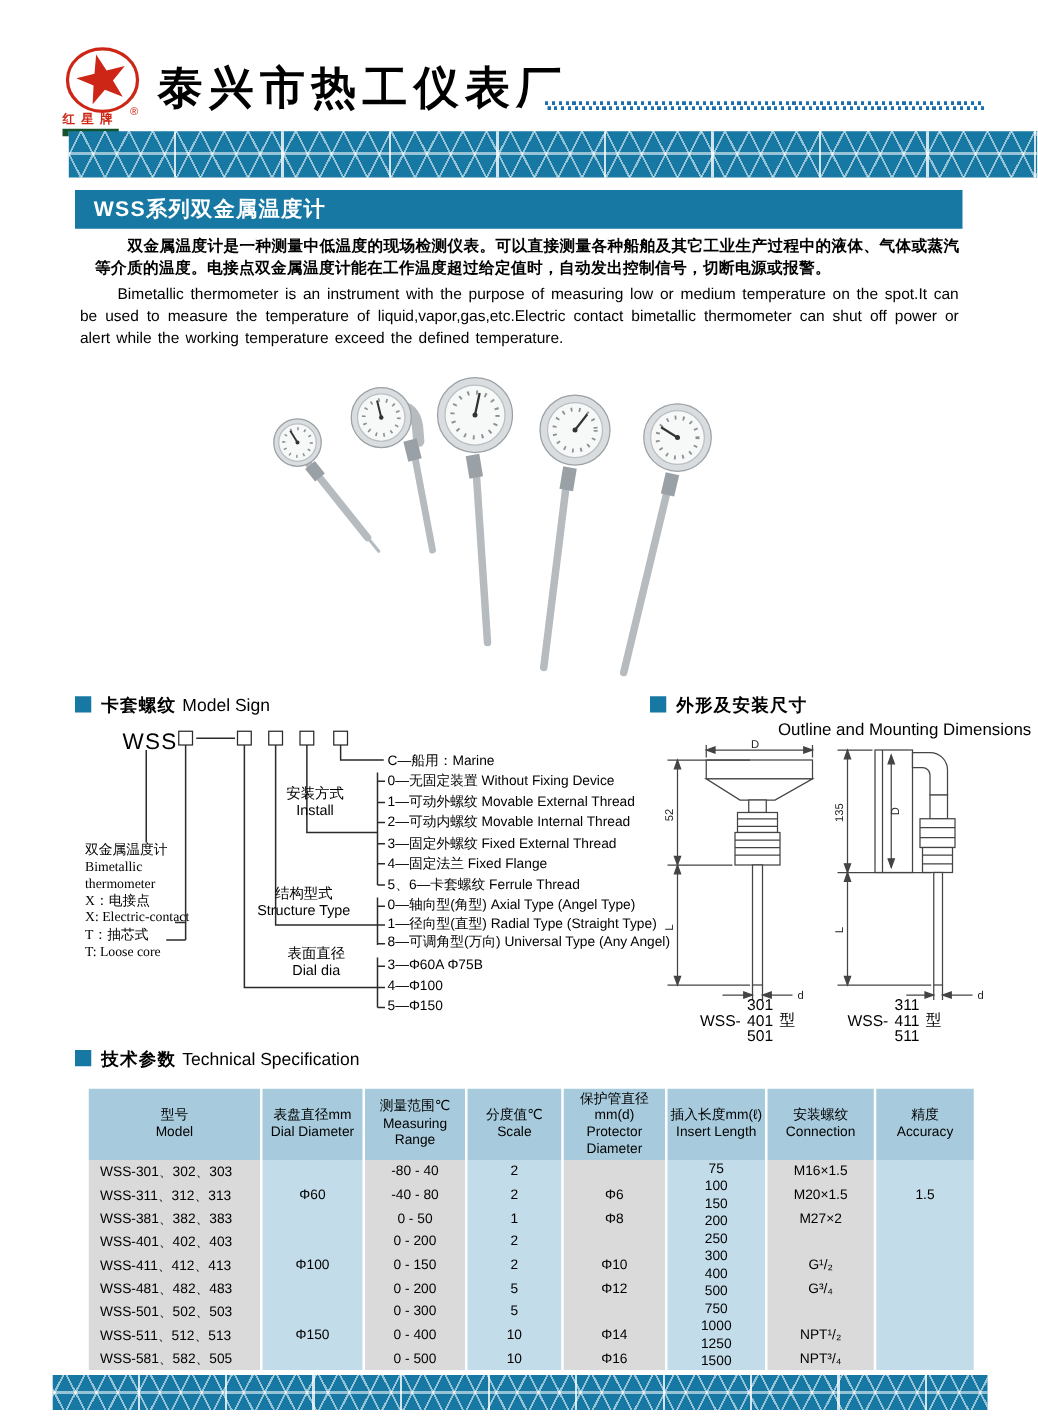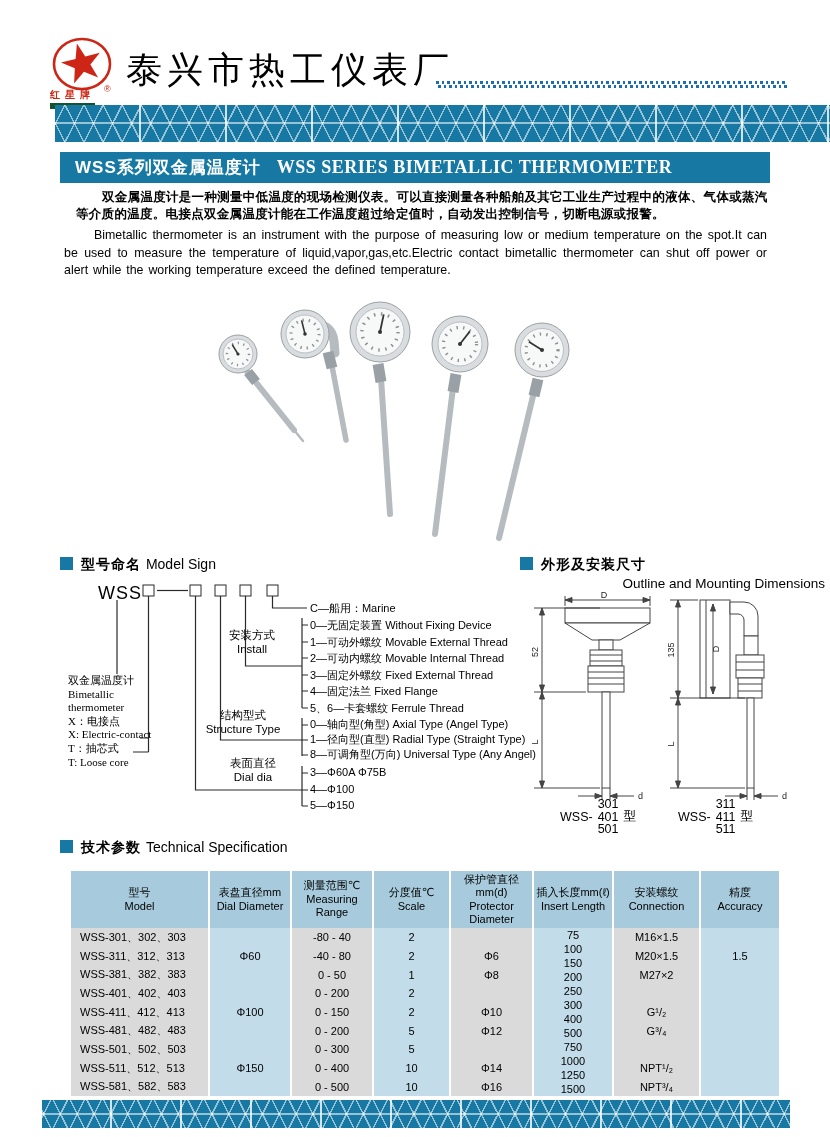--- a/index.html
+++ b/index.html
@@ -3,21 +3,21 @@
 <meta charset="utf-8">
 <style>
   html,body{margin:0;padding:0;background:#fff;}
   #page{position:relative;width:830px;height:1137px;background:#fff;overflow:hidden;
         font-family:"Liberation Sans","DejaVu Sans",sans-serif;color:#000;}
 
   
   .logo{position:absolute;left:44px;top:34px;width:76px;height:66px;}
   .brand-text{position:absolute;left:50px;top:88px;color:#cd2616;font-size:10px;font-weight:bold;
               letter-spacing:5px;border-bottom:6px solid #14532d;padding-bottom:1px;}
-  .company-name{position:absolute;left:126px;top:46px;font-size:36px;font-weight:normal;
+  .company-name{position:absolute;left:126px;top:46px;font-size:36px;font-weight:bold;
                 letter-spacing:5px;color:#000;}
   .dot-row{position:absolute;height:3px;background:repeating-linear-gradient(90deg,#1b6fae 0 2.5px,transparent 2.5px 5.5px);}
   .lattice{position:absolute;background-color:#1779a3;
     background-image:
       linear-gradient(180deg,transparent 0 17px,rgba(255,255,255,.55) 17px 19px,transparent 19px),
       repeating-linear-gradient(63deg,transparent 0 8px,rgba(255,255,255,.55) 8px 9.5px,transparent 9.5px 17px),
       repeating-linear-gradient(117deg,transparent 0 8px,rgba(255,255,255,.55) 8px 9.5px,transparent 9.5px 17px),
       repeating-linear-gradient(90deg,transparent 0 84px,rgba(255,255,255,.8) 84px 86px);}
   .lattice.small{background-image:
       linear-gradient(180deg,transparent 0 13px,rgba(255,255,255,.55) 13px 15px,transparent 15px),
@@ -83,21 +83,20 @@
     <text x="60" y="58" font-size="9" fill="#cd2616">®</text>
   </svg>
   <div class="brand-text">红星牌</div>
   <div class="company-name">泰兴市热工仪表厂</div>
   <div class="dot-row" style="left:436px;top:81px;width:352px;"></div>
   <div class="dot-row" style="left:438px;top:85px;width:350px;"></div>
   <div class="lattice" style="left:55px;top:105px;width:775px;height:37px;"></div>
 
   <div class="title-banner">
     <span class="title-zh">WSS系列双金属温度计</span>
-    <span class="title-en">WSS SERIES BIMETALLIC THERMOMETER</span>
   </div>
 
   <div class="intro-zh">双金属温度计是一种测量中低温度的现场检测仪表。可以直接测量各种船舶及其它工业生产过程中的液体、气体或蒸汽等介质的温度。电接点双金属温度计能在工作温度超过给定值时，自动发出控制信号，切断电源或报警。</div>
   <div class="intro-en">Bimetallic thermometer is an instrument with the purpose of measuring low or medium temperature on the spot.It can be used to measure the temperature of liquid,vapor,gas,etc.Electric contact bimetallic thermometer can shut off power or alert while the working temperature exceed the defined temperature.</div>
 
   <svg style="position:absolute;left:190px;top:282px;" width="430" height="273" viewBox="0 0 430 273">
 
     <g stroke="#b6bbbf" stroke-linecap="round">
       <line x1="56" y1="88" x2="104" y2="148" stroke-width="6"></line>
       <line x1="104" y1="148" x2="113" y2="159" stroke-width="2.5"></line>
@@ -160,21 +159,21 @@
           <g transform="translate(352,68)">
             <line y2="-15.5" stroke="#333" stroke-width="1.7" transform="rotate(-58)"></line>
           </g>
           <circle cx="352" cy="68" r="2" fill="#333"></circle>
         </g>
     </g>
   </svg>
 
   <div class="model-sign">
     <div class="sec-title">
-      <span class="bullet"></span><span>型号命名</span> <span class="en">Model Sign</span>
+      <span class="bullet"></span><span>卡套螺纹</span> <span class="en">Model Sign</span>
     </div>
 
     <svg class="ms-svg" width="462" height="256" viewBox="0 0 462 256">
       <g stroke="#2a2a2a" stroke-width="1" fill="#fff">
         <rect x="83" y="29" width="11" height="11"></rect>
         <rect x="130" y="29" width="11" height="11"></rect>
         <rect x="155" y="29" width="11" height="11"></rect>
         <rect x="180" y="29" width="11" height="11"></rect>
         <rect x="207" y="29" width="11" height="11"></rect>
       </g>
@@ -340,21 +339,21 @@
 Model</div>
       <div class="tb">
           <div class="tcell">WSS-301、302、303</div>
           <div class="tcell">WSS-311、312、313</div>
           <div class="tcell">WSS-381、382、383</div>
           <div class="tcell">WSS-401、402、403</div>
           <div class="tcell">WSS-411、412、413</div>
           <div class="tcell">WSS-481、482、483</div>
           <div class="tcell">WSS-501、502、503</div>
           <div class="tcell">WSS-511、512、513</div>
-          <div class="tcell">WSS-581、582、583</div>
+          <div class="tcell">WSS-581、582、505</div>
         </div>
     </div>
     <div class="scol" style="width:80px">
       <div class="th">表盘直径mm
 Dial Diameter</div>
       <div class="tb">
           <div class="tcell"></div>
           <div class="tcell">Φ60</div>
           <div class="tcell"></div>
           <div class="tcell"></div>

